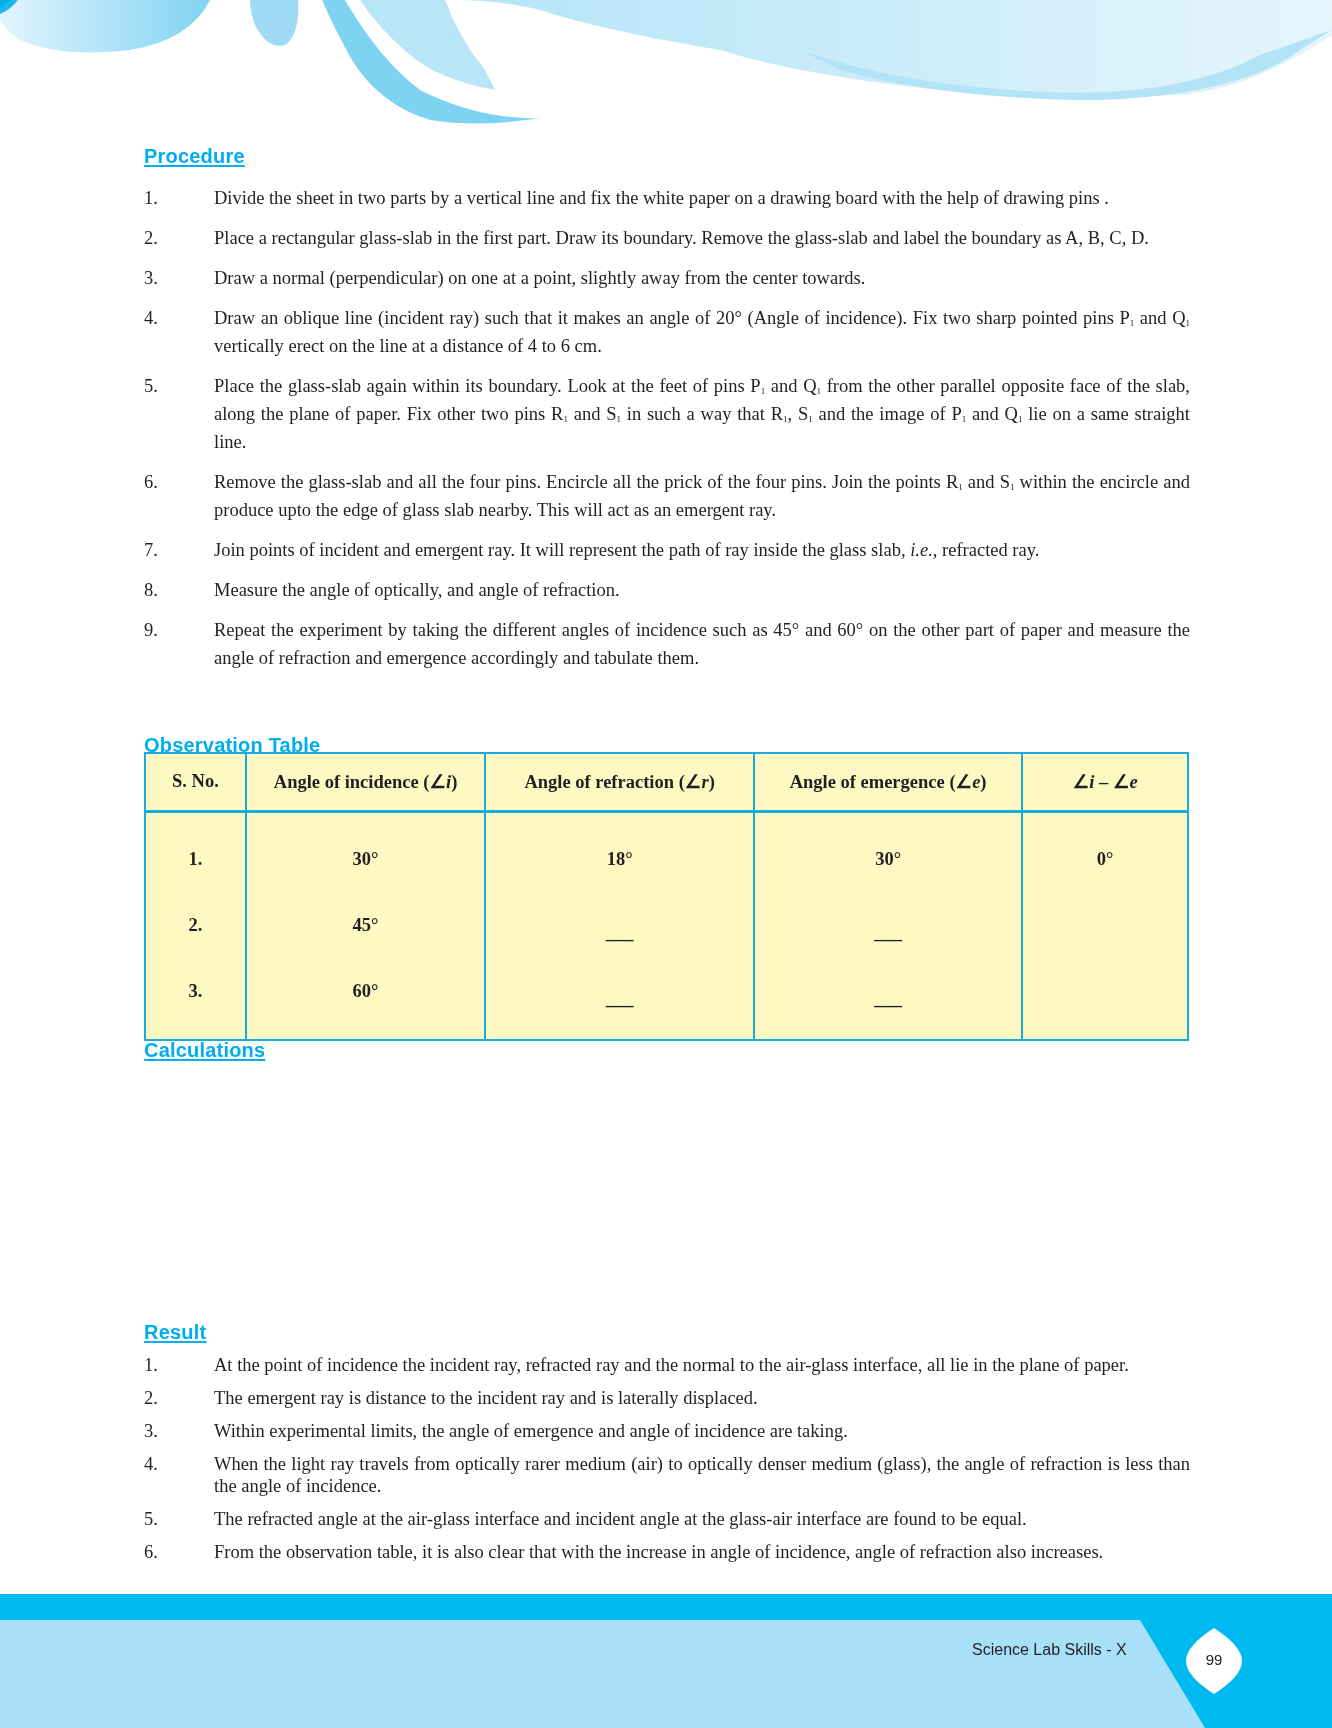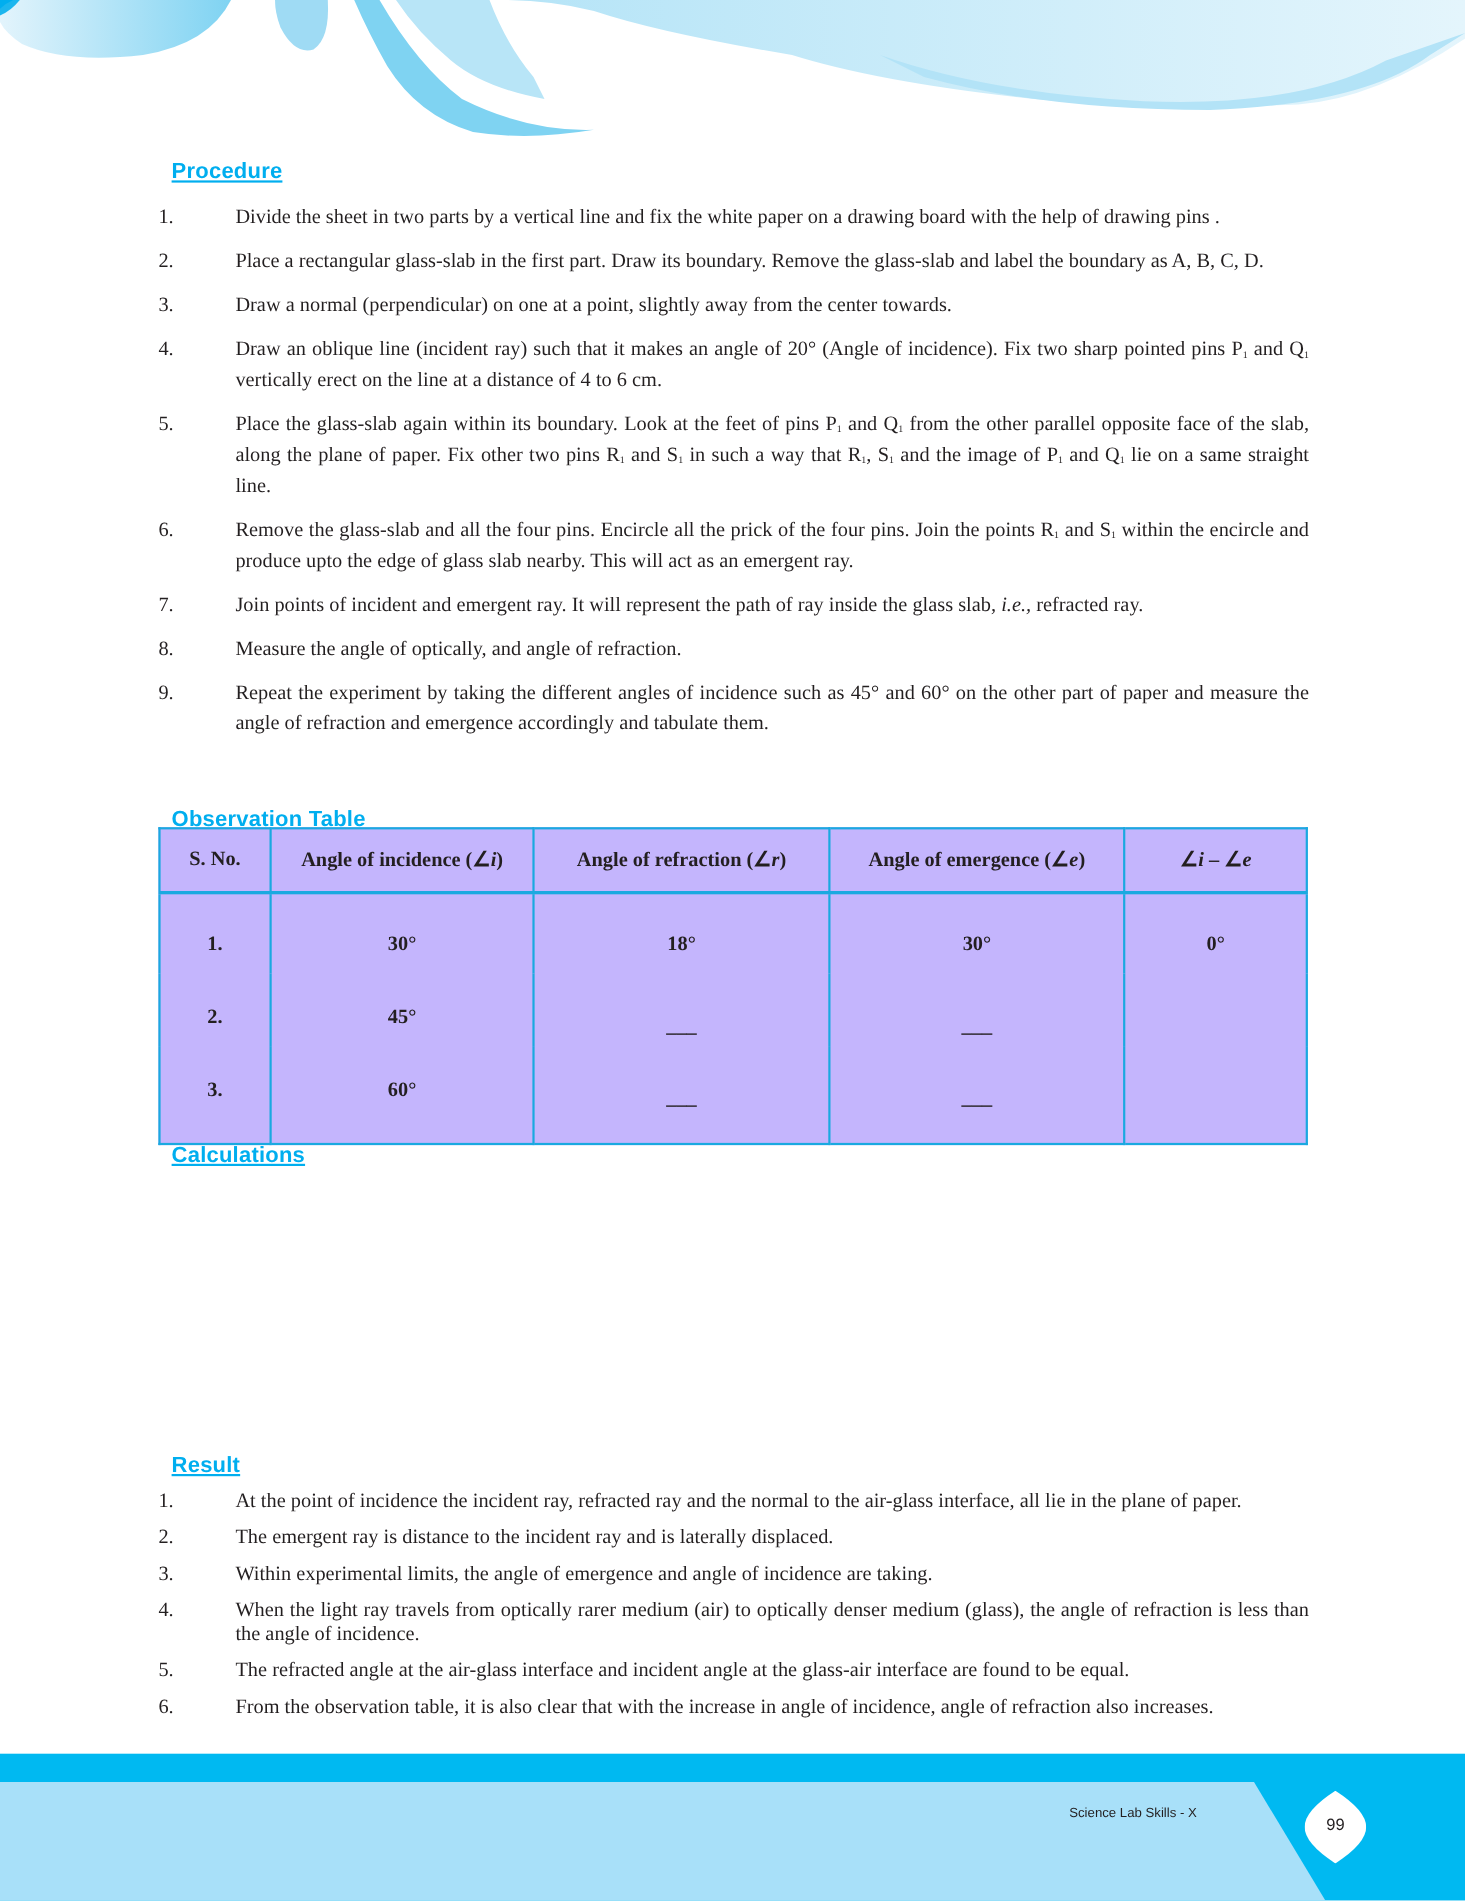--- a/index.html
+++ b/index.html
@@ -7,47 +7,46 @@
   body { position: relative; font-family: "Liberation Serif", serif; color: #231f20; }
 
   .header-art { position: absolute; left: 0; top: 0; width: 1332px; height: 140px; }
   .footer { position: absolute; left: 0; top: 1594px; width: 1332px; height: 134px; }
 
   .section-title {
     position: absolute; left: 144px;
     font-family: "Liberation Sans", sans-serif; font-weight: bold; font-size: 20px;
     color: #00aeef; text-decoration: underline; text-underline-offset: 2px;
     letter-spacing: 0.2px;
-    margin-left: 12px;
   }
 
   .list { position: absolute; left: 144px; width: 1046px; font-size: 18.5px; line-height: 28px; }
   .list .item { display: flex; }
   .list .num { width: 70px; flex: 0 0 70px; }
   .list .txt { flex: 1; text-align: justify; }
   sub.s1 { font-size: 9px; vertical-align: -2px; line-height: 0; }
 
   .obs-table {
     position: absolute; left: 144px; top: 752px; width: 1045px;
-    border-collapse: collapse; background: #c4b5fd;
+    border-collapse: collapse; background: #fef9c3;
     font-family: "Liberation Serif", serif; font-weight: bold; font-size: 18.5px;
   }
   .obs-table th, .obs-table td { border: 2px solid #1aa9e0; text-align: center; }
   .obs-table thead th { height: 58px; font-weight: bold; }
   .obs-table thead tr { border-bottom: 3px solid #1aa9e0; }
   .obs-table tbody td { border-top: none; border-bottom: none; vertical-align: top; }
   .obs-table tbody tr:last-child td { border-bottom: 2px solid #1aa9e0; }
   .cell { display: block; height: 66px; padding-top: 30px; }
   .row1 .cell { padding-top: 36px; height: 72px; }
   .row3 .cell { height: 88px; }
   .dash { display: inline-block; margin-top: 8px; }
 
   .page-label {
     position: absolute; left: 972px; top: 1641px;
-    font-family: "Liberation Sans", sans-serif; font-size: 12px; color: #231f20;
+    font-family: "Liberation Sans", sans-serif; font-size: 16px; color: #231f20;
   }
   .page-num {
     position: absolute; left: 1186px; top: 1628px; width: 56px; height: 62px;
     display: flex; align-items: center; justify-content: center;
     font-family: "Liberation Sans", sans-serif; font-size: 15px; color: #231f20;
   }
 </style>
 </head>
 <body>
 

